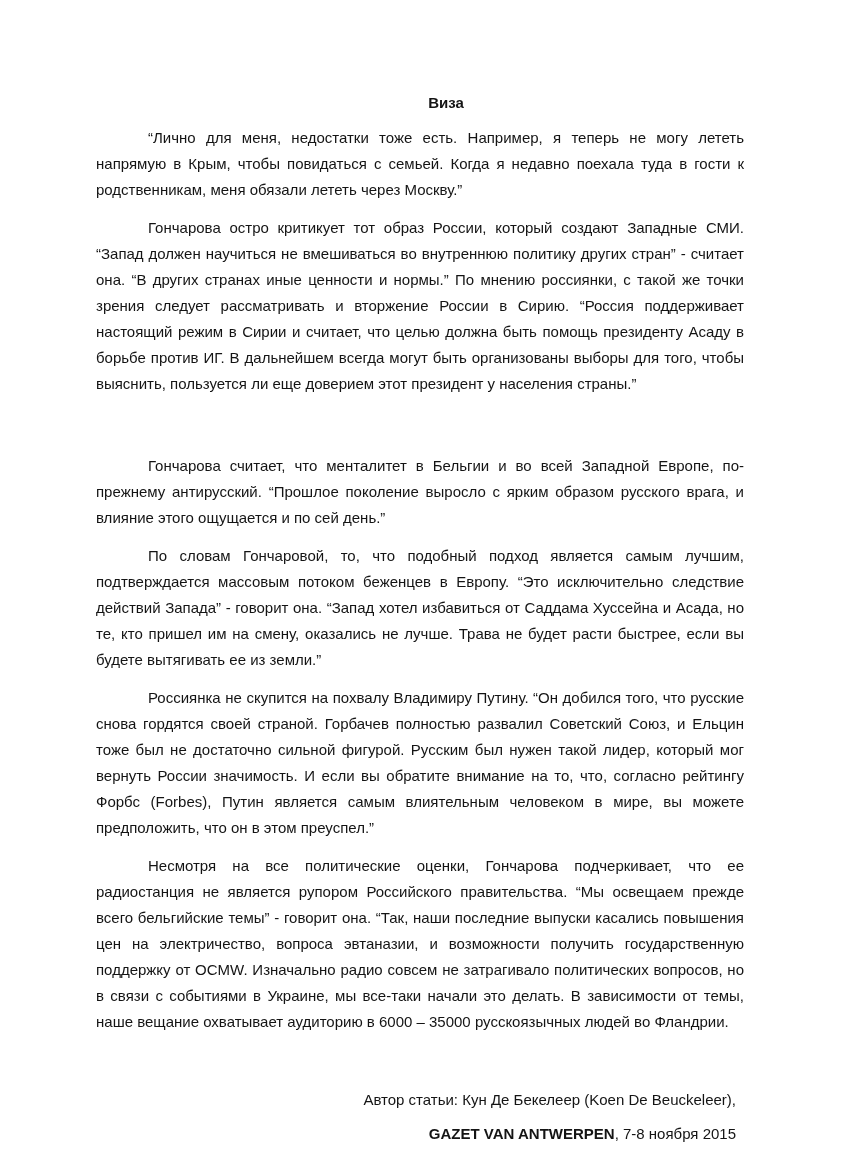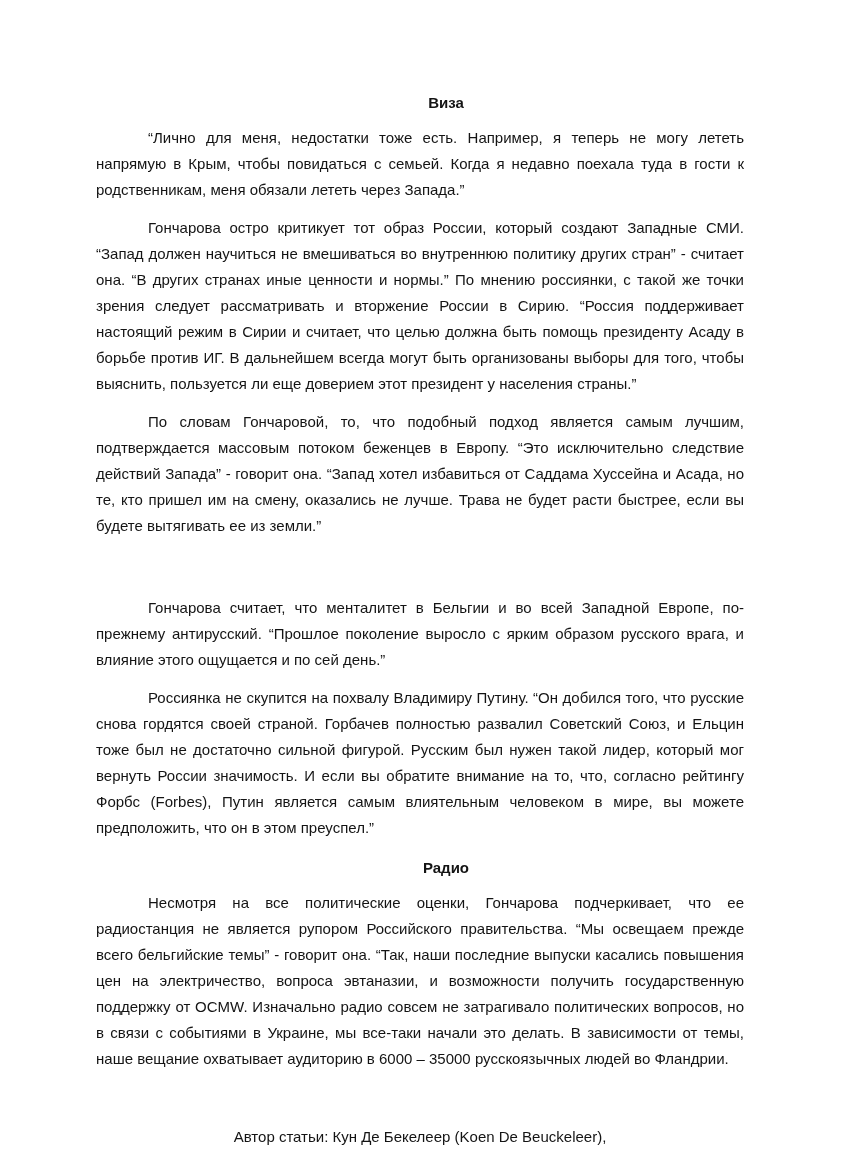--- a/index.html
+++ b/index.html
@@ -29,52 +29,51 @@
     text-align: justify;
     text-indent: 52px;
   }
   .para.gap-before {
     margin-top: 56px;
   }
   .heading.gap-before-small {
     margin-top: 14px;
   }
   .footer-para {
-    margin: 16px;
-    text-align: center;
+    margin: 8px;
+    text-align: right;
     text-indent: 0;
   }
   .footer-para.author-line {
     margin-top: 52px;
   }
   .footer-para.source-line {
     margin-top: 8px;
   }
   .bold {
     font-weight: bold;
   }
 </style>
 </head>
 <body>
 
 <div class="page">
 
   <p class="heading">Виза</p>
 
-  <p class="para">“Лично для меня, недостатки тоже есть. Например, я теперь не могу лететь напрямую в Крым, чтобы повидаться с семьей. Когда я недавно поехала туда в гости к родственникам, меня обязали лететь через Запада.”</p>
+  <p class="para">“Лично для меня, недостатки тоже есть. Например, я теперь не могу лететь напрямую в Крым, чтобы повидаться с семьей. Когда я недавно поехала туда в гости к родственникам, меня обязали лететь через Москву.”</p>
 
   <p class="para">Гончарова остро критикует тот образ России, который создают Западные СМИ. “Запад должен научиться не вмешиваться во внутреннюю политику других стран” - считает она. “В других странах иные ценности и нормы.” По мнению россиянки, с такой же точки зрения следует рассматривать и вторжение России в Сирию. “Россия поддерживает настоящий режим в Сирии и считает, что целью должна быть помощь президенту Асаду в борьбе против ИГ. В дальнейшем всегда могут быть организованы выборы для того, чтобы выяснить, пользуется ли еще доверием этот президент у населения страны.”</p>
 
+  <p class="para gap-before">Гончарова считает, что менталитет в Бельгии и во всей Западной Европе, по-прежнему антирусский. “Прошлое поколение выросло с ярким образом русского врага, и влияние этого ощущается и по сей день.”</p>
+
   <p class="para">По словам Гончаровой, то, что подобный подход является самым лучшим, подтверждается массовым потоком беженцев в Европу. “Это исключительно следствие действий Запада” - говорит она. “Запад хотел избавиться от Саддама Хуссейна и Асада, но те, кто пришел им на смену, оказались не лучше. Трава не будет расти быстрее, если вы будете вытягивать ее из земли.”</p>
-
-  <p class="para gap-before">Гончарова считает, что менталитет в Бельгии и во всей Западной Европе, по-прежнему антирусский. “Прошлое поколение выросло с ярким образом русского врага, и влияние этого ощущается и по сей день.”</p>
 
   <p class="para">Россиянка не скупится на похвалу Владимиру Путину. “Он добился того, что русские снова гордятся своей страной. Горбачев полностью развалил Советский Союз, и Ельцин тоже был не достаточно сильной фигурой. Русским был нужен такой лидер, который мог вернуть России значимость. И если вы обратите внимание на то, что, согласно рейтингу Форбс (Forbes), Путин является самым влиятельным человеком в мире, вы можете предположить, что он в этом преуспел.”</p>
 
-  <p class="heading gap-before-small">Радио</p>
 
   <p class="para">Несмотря на все политические оценки, Гончарова подчеркивает, что ее радиостанция не является рупором Российского правительства. “Мы освещаем прежде всего бельгийские темы” - говорит она. “Так, наши последние выпуски касались повышения цен на электричество, вопроса эвтаназии, и возможности получить государственную поддержку от OCMW. Изначально радио совсем не затрагивало политических вопросов, но в связи с событиями в Украине, мы все-таки начали это делать. В зависимости от темы, наше вещание охватывает аудиторию в 6000 – 35000 русскоязычных людей во Фландрии.</p>
 
   <p class="footer-para author-line">Автор статьи: Кун Де Бекелеер (Koen De Beuckeleer),</p>
 
   <p class="footer-para source-line"><span class="bold">GAZET VAN ANTWERPEN</span><span>, 7-8 ноября 2015</span></p>
 
 </div>
 
 </body></html>

